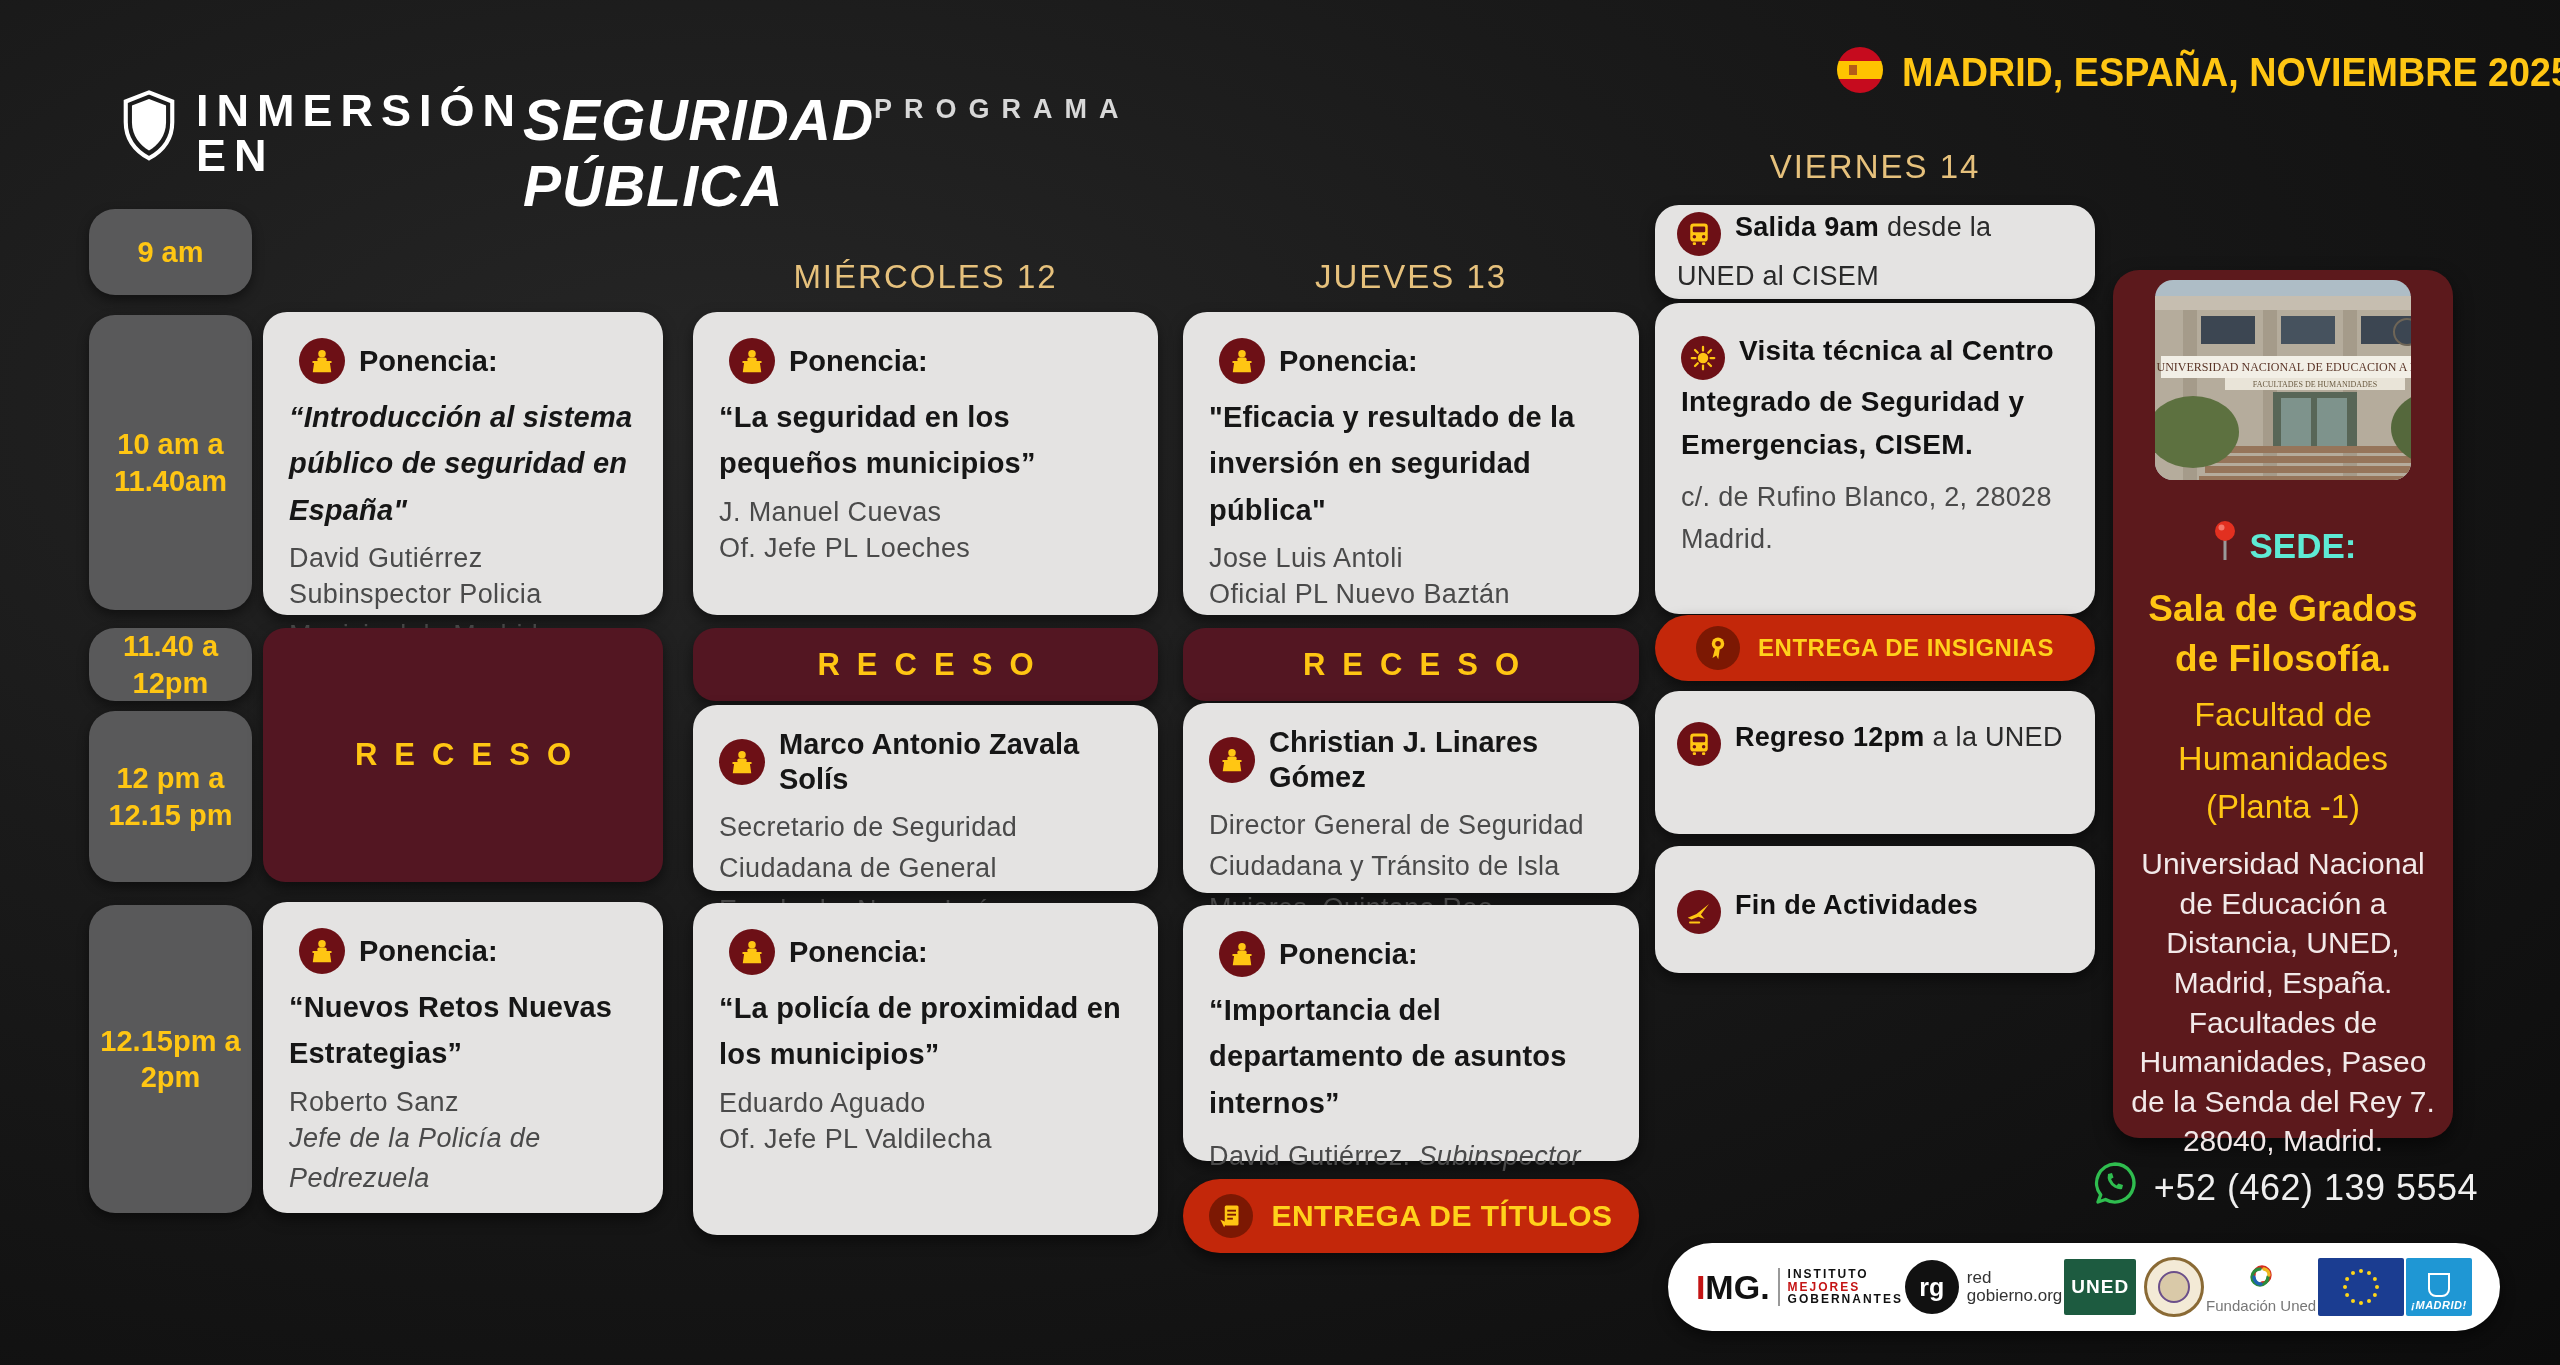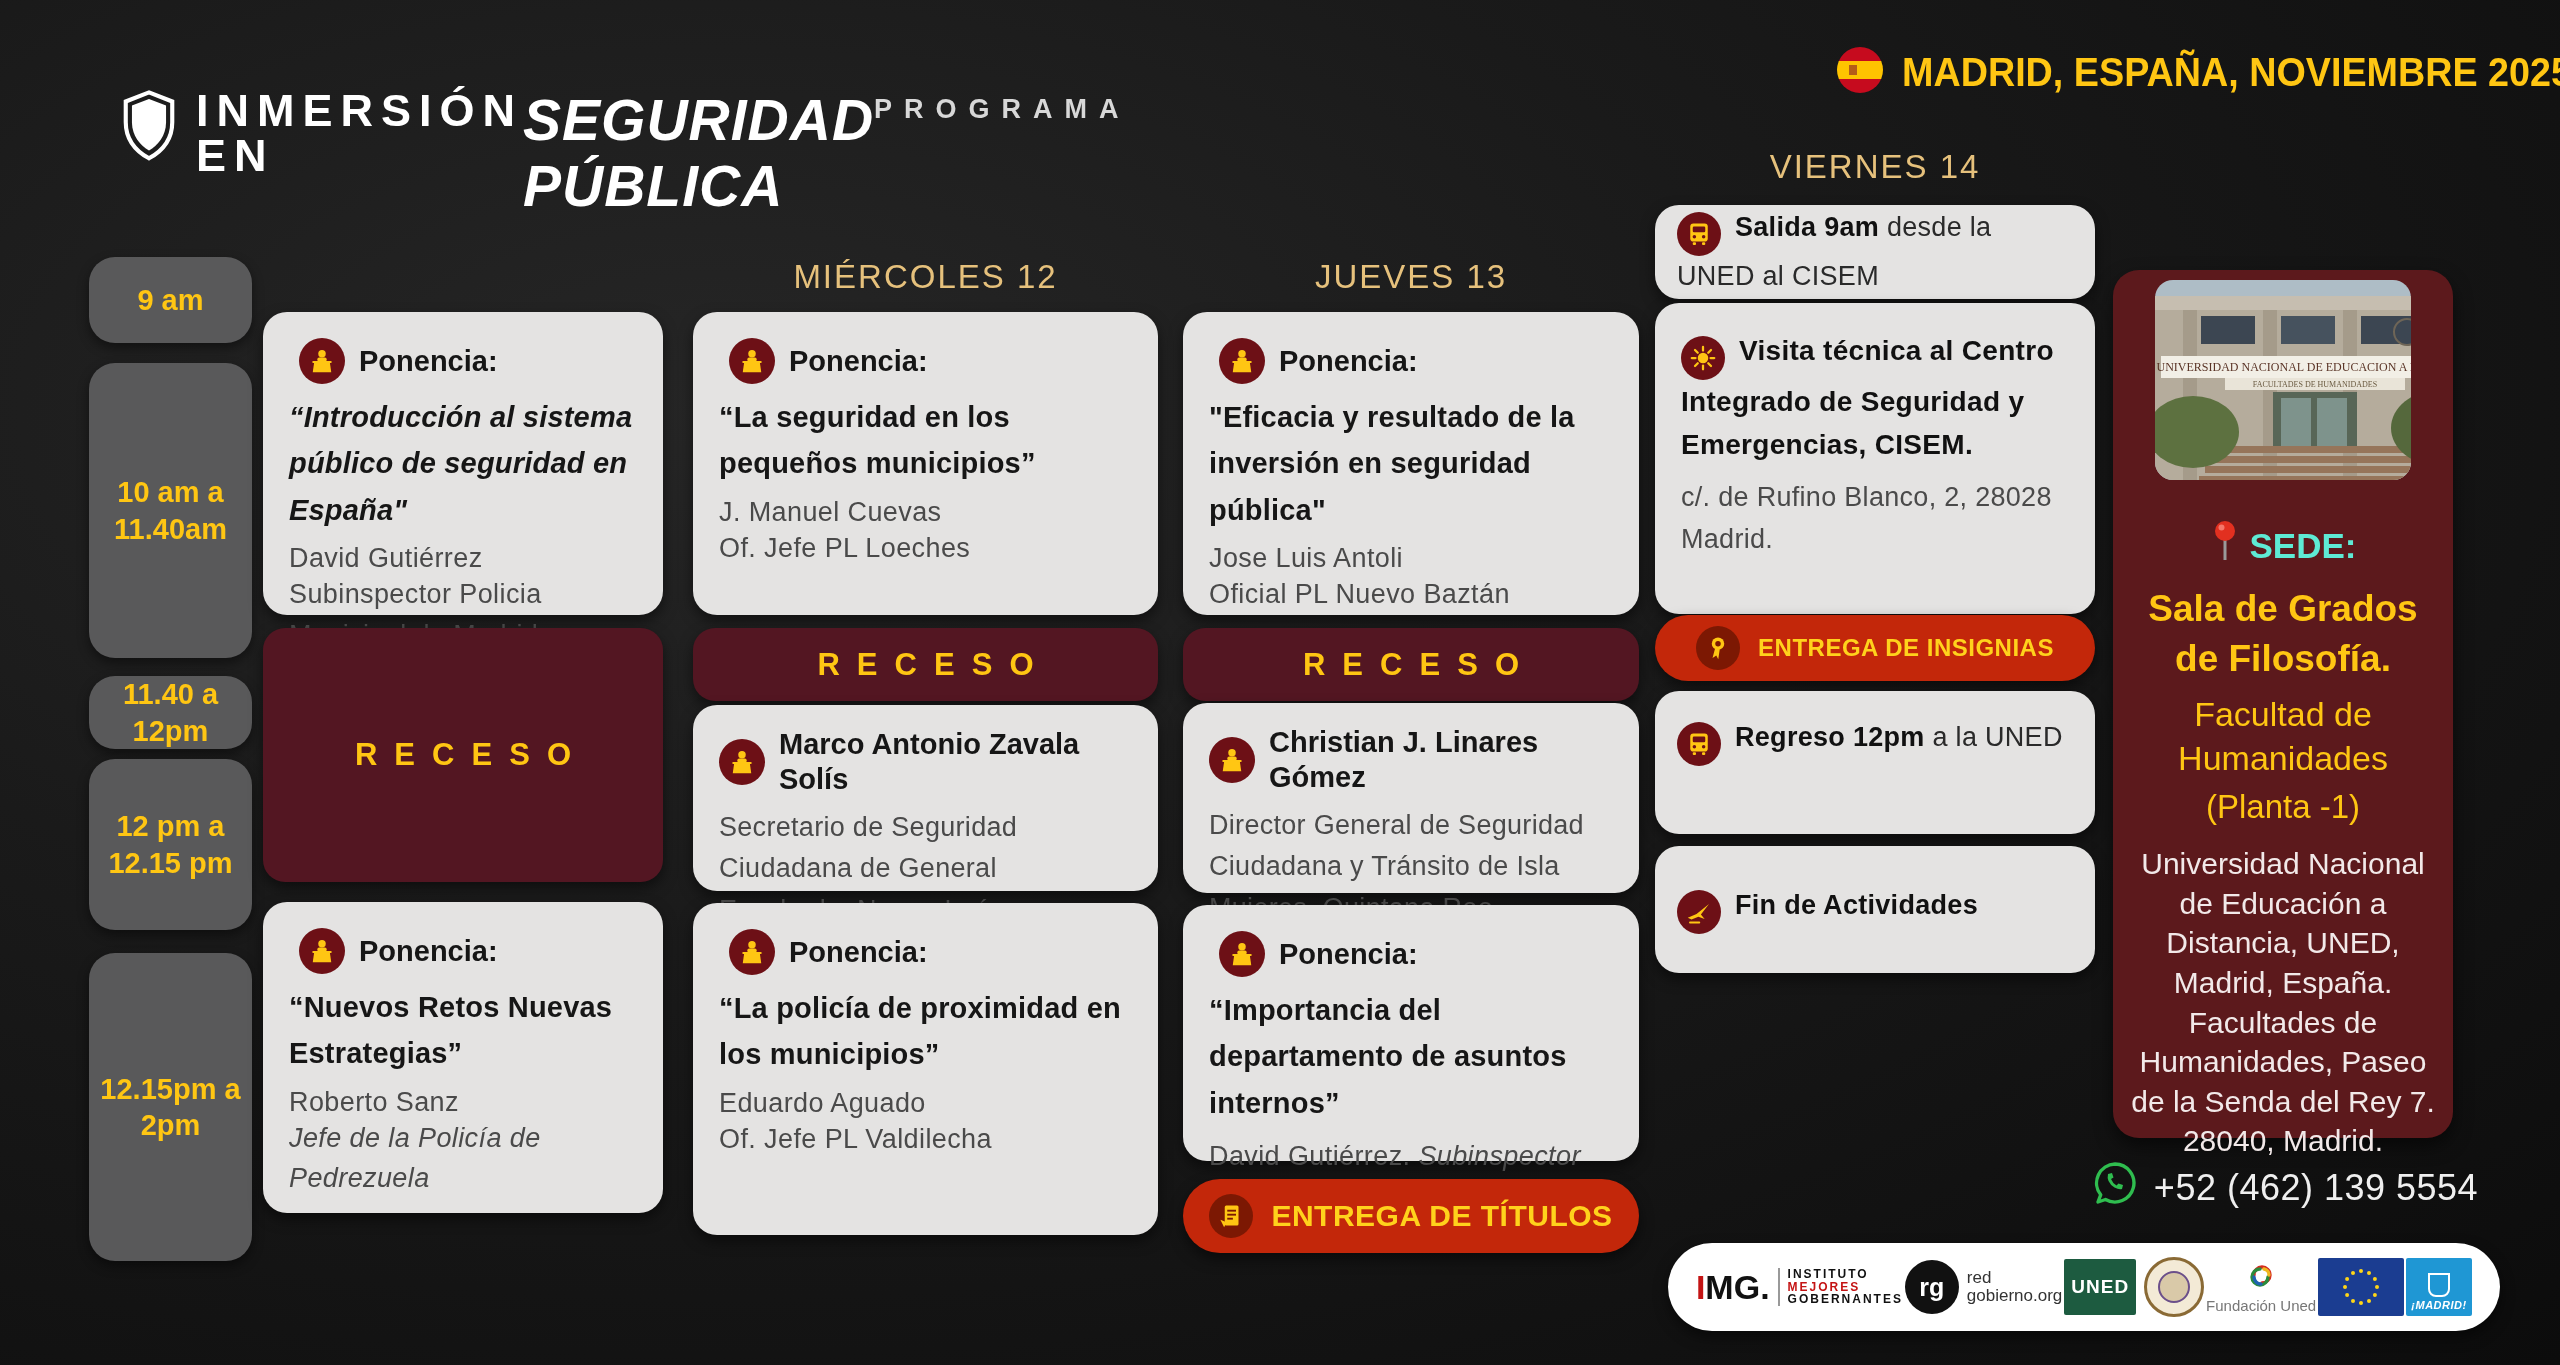--- a/index.html
+++ b/index.html
@@ -12,21 +12,21 @@
   .title-block{position:absolute;left:118px;top:88px;display:flex;gap:16px;align-items:flex-start;}
   .title-lines{display:flex;flex-direction:row;width:618px;}
   .tl1{color:#ffffff;font-size:45px;font-weight:bold;letter-spacing:8px;line-height:1.0;}
   .tl2{color:#ffffff;font-size:57px;font-weight:bold;font-style:italic;letter-spacing:1px;line-height:1.15;}
   .tl3{color:#d8d8d8;font-size:27px;font-weight:bold;letter-spacing:12px;text-align:right;margin-top:6px;}
   .loc{position:absolute;left:1836px;top:46px;display:flex;align-items:center;gap:18px;}
   .loc-text{color:#ffc613;font-weight:bold;font-size:41px;letter-spacing:0px;transform:scaleX(.92);transform-origin:left center;white-space:nowrap;}
   
   .t-block{position:absolute;left:89px;width:163px;background:#59595a;border-radius:26px;
     color:#ffc613;font-weight:bold;font-size:29px;display:flex;align-items:center;justify-content:center;
-    text-align:center;white-space:pre-line;line-height:1.25;box-shadow:0 5px 12px rgba(0,0,0,.45);margin-top:48px;}
+    text-align:center;white-space:pre-line;line-height:1.25;box-shadow:0 5px 12px rgba(0,0,0,.45);}
   
   .day-header{position:absolute;color:#e6c17c;font-size:33px;letter-spacing:2px;text-align:center;}
   
   .card{position:absolute;background:#e4e3e2;border-radius:24px;box-shadow:0 6px 14px rgba(0,0,0,.5);
     color:#161616;padding:24px 26px;box-sizing:border-box;}
   .head{display:flex;align-items:center;gap:14px;font-weight:bold;font-size:29px;margin:2px 0 10px 10px;}
   .head.name{margin-left:0;line-height:1.2;}
   .c-title{font-weight:bold;font-size:29px;line-height:1.6;letter-spacing:.2px;}
   .c-title.it{font-style:italic;}
   .c-speaker{font-size:27px;color:#4a4a4a;margin-top:10px;letter-spacing:.4px;}

